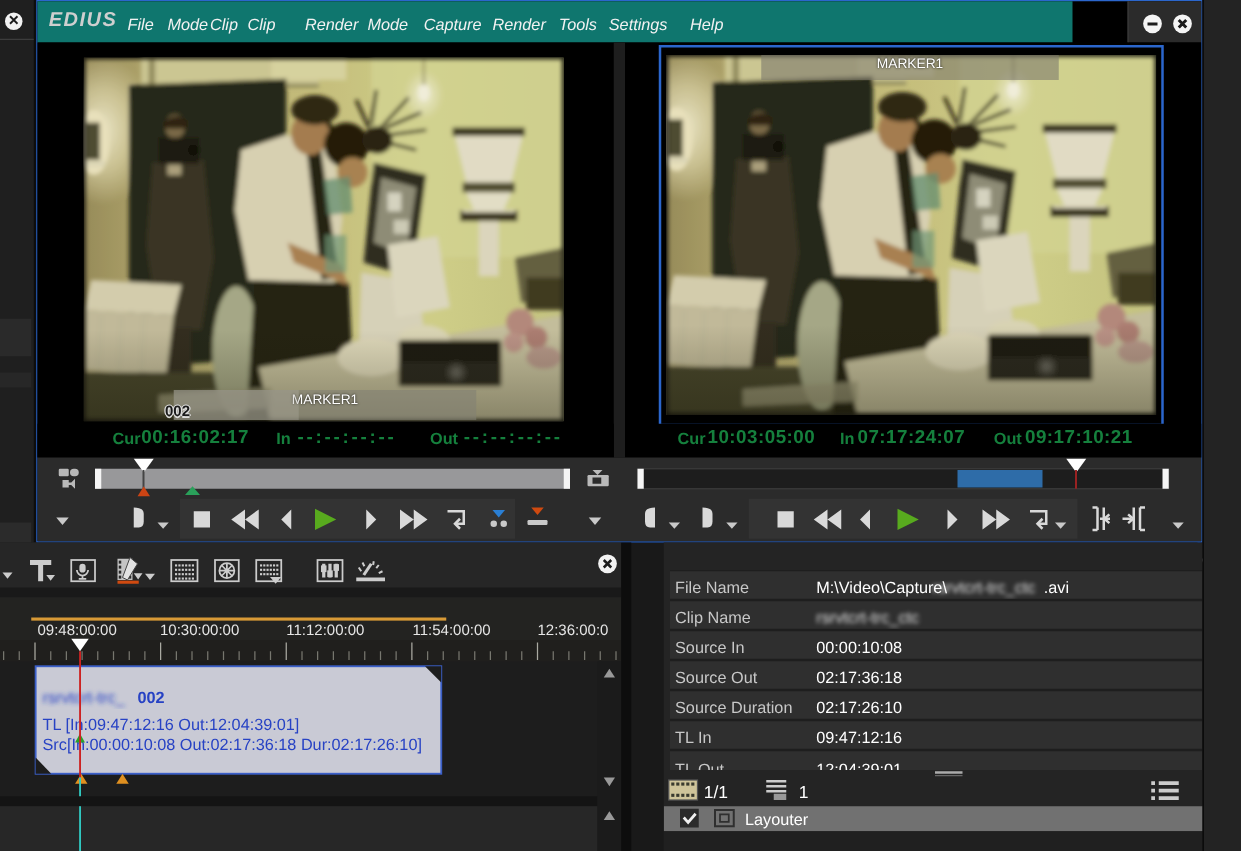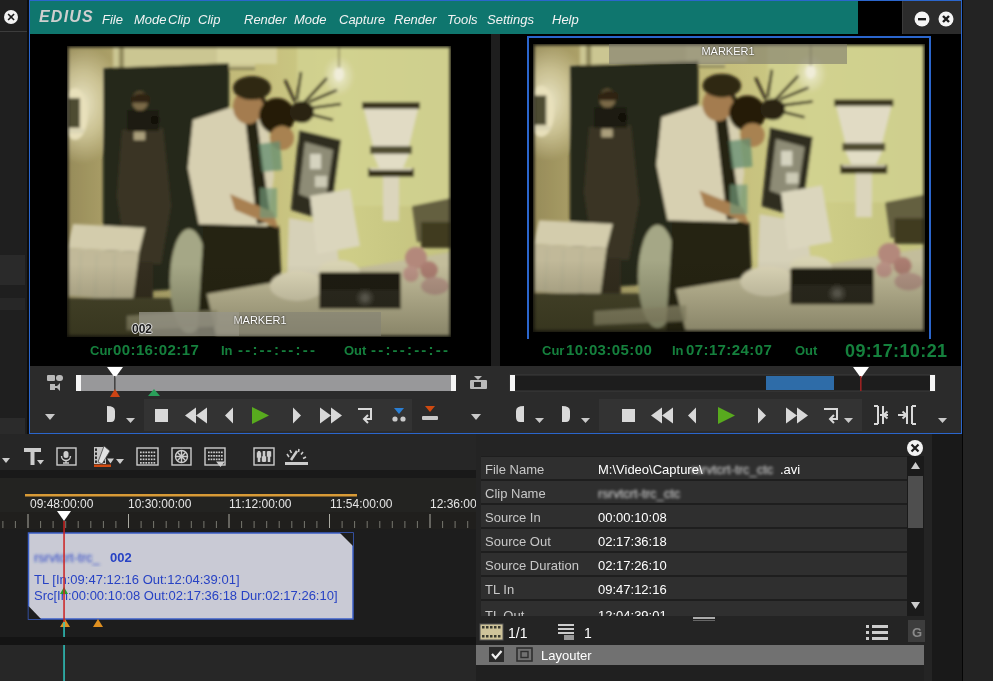--- a/index.html
+++ b/index.html
@@ -17,21 +17,21 @@
   #titlebar .logo { position:absolute; left:9px; top:7px; font-size:16px; font-weight:bold; letter-spacing:1.2px; color:#cfcfcf; }
   #titlebar .menu { position:absolute; top:11px; font-size:13px; color:#f2f2f2; }
   #titlebar .winbtns { position:absolute; left:872px; top:0; width:59px; height:33px; background:#2b2b2b; border-left:1px solid #3a3a3a;}
   
   #monitors { left:0; top:33px; width:931px; height:332px; background:#000; }
   #mondiv { left:461px; top:0; width:9px; height:332px; background:#1e1e1e; }
   
   #transport { left:0; top:365px; width:931px; height:67px; background:#2b2b2b; }
   
   #blpanel { left:0; top:434px; width:497px; height:247px; background:#262626; }
-  #brpanel { left:476px; top:434px; width:427px; height:247px; background:#242424; }
+  #brpanel { left:531px; top:434px; width:427px; height:247px; background:#242424; }
   #pandiv  { left:497px; top:434px; width:8px; height:247px; background:#0d0d0d; }
   #rightstrip { left:962px; top:0; width:31px; height:681px; background:#232323; border-left:1px solid #050505;}
   .tc { color:#15803d; font-weight:bold; }
 </style>
 </head>
 <body>
 <svg width="0" height="0" style="position:absolute">
 <defs>
 <filter id="blur2" x="-5%" y="-5%" width="110%" height="110%">
         <feGaussianBlur stdDeviation="1.6"></feGaussianBlur>
@@ -220,21 +220,21 @@
           <div style="position:absolute; left:0; top:1px; width:100%; text-align:center; color:#fff; font-size:11px; text-shadow:0 0 2px #000;">MARKER1</div>
         </div>
       </div>
 
       <div class="abs" style="left:470px; top:305px; width:461px; height:27px; background:#000;">
         <span class="abs tc" style="left:42px; top:4px; font-size:13px;">Cur</span>
         <span class="abs tc" style="left:66px; top:2px; font-size:15px; letter-spacing:0.4px;">10:03:05:00</span>
         <span class="abs tc" style="left:172px; top:4px; font-size:13px;">In</span>
         <span class="abs tc" style="left:186px; top:2px; font-size:15px; letter-spacing:0.4px;">07:17:24:07</span>
         <span class="abs tc" style="left:295px; top:4px; font-size:13px;">Out</span>
-        <span class="abs tc" style="left:320px; top:2px; font-size:18px; letter-spacing:0.4px;margin-left:25px;">09:17:10:21</span>
+        <span class="abs tc" style="left:320px; top:2px; font-size:15px; letter-spacing:0.4px;">09:17:10:21</span>
       </div>
     </div>
     <div id="transport" class="abs">
       <svg width="931" height="67" viewBox="0 0 931 67">
 
         <g fill="#b9b9b9">
           <rect x="17" y="9" width="8" height="6" rx="1"></rect>
             <rect x="26" y="9" width="7" height="6" rx="3"></rect>
           <path d="M20 18 l5 0 0 2 2 0 3 -3 0 8 -3 -3 -2 0 0 2 -5 0 z"></path>
         </g>

